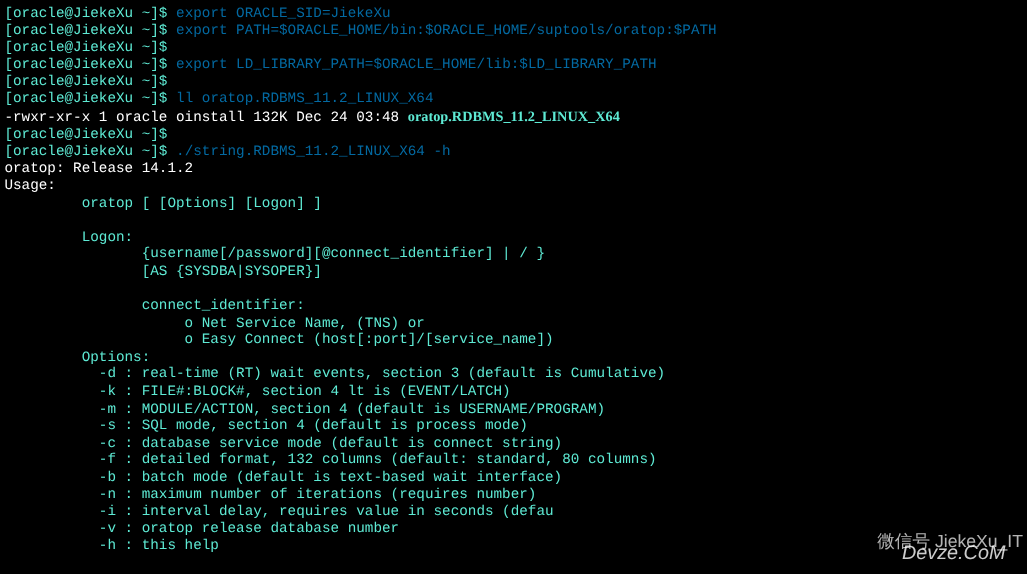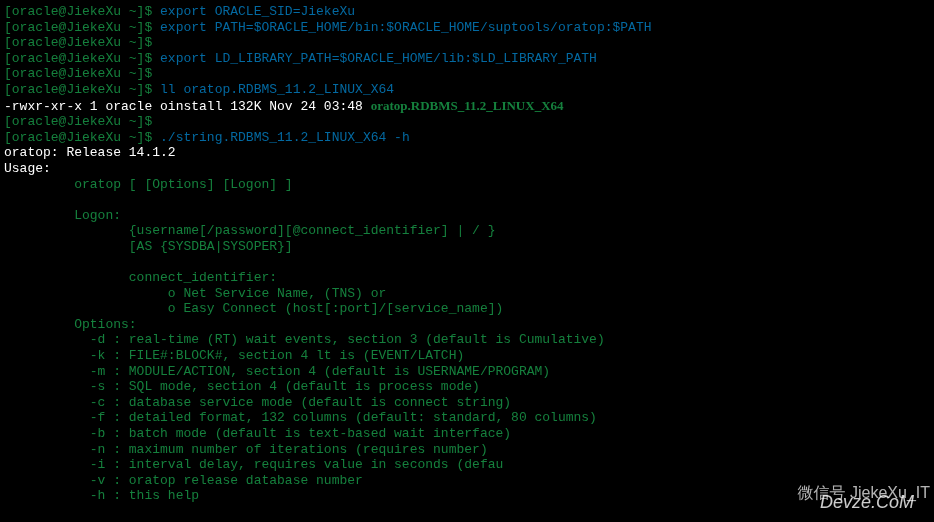--- a/index.html
+++ b/index.html
@@ -19,21 +19,21 @@
       overflow: hidden;
       position: relative;
     }
     .line {
       white-space: pre;
     }
     .cmd {
       color: #0369a1;
     }
     .green {
-      color: #15803d;
+      color: #5eead4;
     }
     .white {
       color: #ffffff;
     }
     .bold {
       font-weight: bold;
       font-family: Liberation Serif, serif;
     }
     .watermark {
       position: absolute;
@@ -55,21 +55,21 @@
   </style>
 </head>
 <body>
 
 <div class="line"><span class="green">[oracle@JiekeXu ~]$</span><span class="cmd"> </span><span class="cmd">export ORACLE_SID=JiekeXu</span></div>
 <div class="line"><span class="green">[oracle@JiekeXu ~]$</span><span class="cmd"> </span><span class="cmd">export PATH=$ORACLE_HOME/bin:$ORACLE_HOME/suptools/oratop:$PATH</span></div>
 <div class="line"><span class="green">[oracle@JiekeXu ~]$</span></div>
 <div class="line"><span class="green">[oracle@JiekeXu ~]$</span><span class="cmd"> </span><span class="cmd">export LD_LIBRARY_PATH=$ORACLE_HOME/lib:$LD_LIBRARY_PATH</span></div>
 <div class="line"><span class="green">[oracle@JiekeXu ~]$</span></div>
 <div class="line"><span class="green">[oracle@JiekeXu ~]$</span><span class="cmd"> </span><span class="cmd">ll oratop.RDBMS_11.2_LINUX_X64</span></div>
-<div class="line"><span class="white">-rwxr-xr-x 1 oracle oinstall 132K Nov 24 03:48 </span><span class="green bold">oratop.RDBMS_11.2_LINUX_X64</span></div>
+<div class="line"><span class="white">-rwxr-xr-x 1 oracle oinstall 132K Dec 24 03:48 </span><span class="green bold">oratop.RDBMS_11.2_LINUX_X64</span></div>
 <div class="line"><span class="green">[oracle@JiekeXu ~]$</span></div>
 <div class="line"><span class="green">[oracle@JiekeXu ~]$</span><span class="cmd"> </span><span class="cmd">./string.RDBMS_11.2_LINUX_X64 -h</span></div>
 <div class="line white">oratop: Release 14.1.2</div>
 <div class="line white">Usage:</div>
 <div class="line green">         oratop [ [Options] [Logon] ]</div>
 <div class="line">&nbsp;</div>
 <div class="line green">         Logon:</div>
 <div class="line green">                {username[/password][@connect_identifier] | / }</div>
 <div class="line green">                [AS {SYSDBA|SYSOPER}]</div>
 <div class="line">&nbsp;</div>

